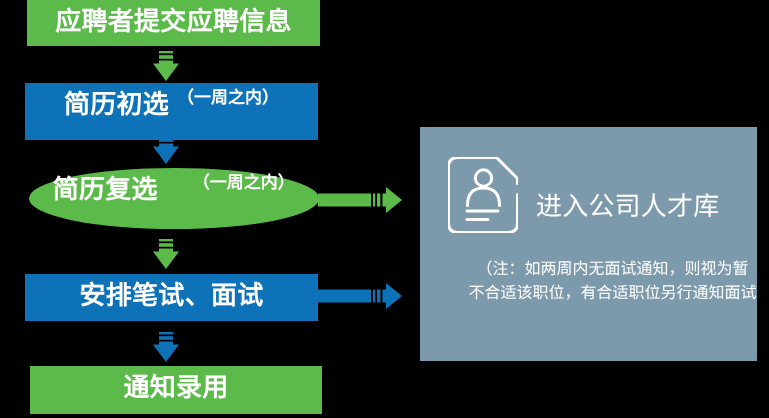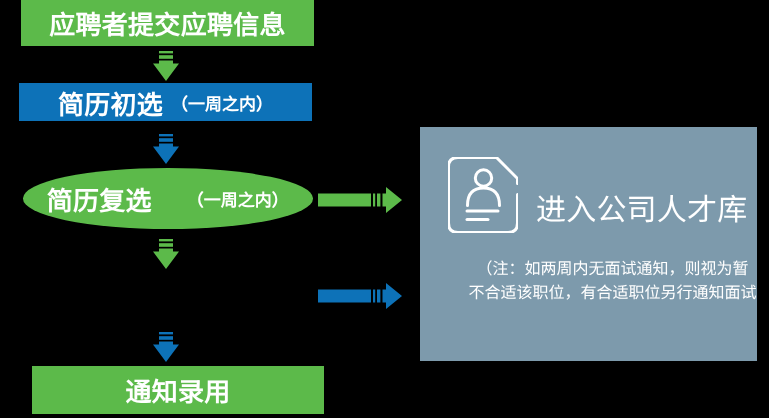--- a/index.html
+++ b/index.html
@@ -7,32 +7,32 @@
     --blue:#0d72b8;
     --slate:#7d9aac;
     --white:#ffffff;
     --bg:#000000;
   }
   *{margin:0;padding:0;box-sizing:border-box;}
   html,body{width:769px;height:418px;overflow:hidden;background:var(--bg);}
   body{font-family:"Liberation Sans",sans-serif;position:relative;}
   .stage{position:absolute;left:0;top:0;width:769px;height:418px;background:var(--bg);}
   .abs{position:absolute;}
-  .box{display:flex;align-items:center;justify-content:center;color:var(--white);
-       font-weight:700;white-space:nowrap;}
+  .box{display:flex;align-items:flex-start;justify-content:center;color:var(--white);
+       font-weight:700;white-space:nowrap;margin-left:6px;}
   .box-green{background:var(--green);}
   .box-blue{background:var(--blue);}
   .lbl-main{font-size:26px;font-weight:700;letter-spacing:0.3px;}
   .lbl-note{font-size:17px;font-weight:700;margin-left:8px;letter-spacing:0;}
   .ellipse{border-radius:50%;gap:27px;}
   svg{display:block;}
   .fill-green{fill:var(--green);}
   .fill-blue{fill:var(--blue);}
   .panel{background:var(--slate);color:var(--white);}
-  .panel-title{position:absolute;left:116px;top:58px;font-size:30px;font-weight:500;
+  .panel-title{position:absolute;left:116px;top:58px;font-size:26px;font-weight:500;
                letter-spacing:0.2px;white-space:nowrap;color:var(--white);}
   .panel-note{position:absolute;left:0;top:129.5px;width:337px;text-align:center;
               font-size:16px;line-height:24.3px;font-weight:500;color:var(--white);
               white-space:nowrap;padding-left:48px;}
   .icon-wrap{position:absolute;left:28px;top:30px;}
 </style>
 </head>
 <body>
 
 <div class="stage">
@@ -40,21 +40,21 @@
   <div class="abs box box-green" style="left:21px;top:0;width:293px;height:45.5px;">
     <span class="lbl-main">应聘者提交应聘信息</span>
   </div>
 
   <svg class="abs" style="left:152.5px;top:50.5px;" width="26" height="30" viewBox="0 0 26 30" aria-hidden="true">
     <rect class="fill-green" x="6" y="0" width="14" height="2.4"></rect>
     <rect class="fill-green" x="6" y="4.2" width="14" height="3.6"></rect>
     <path class="fill-green" d="M6,9.4 L20,9.4 L20,12.6 L26,12.6 L13,30 L0,12.6 L6,12.6 Z"></path>
   </svg>
 
-  <div class="abs box box-blue" style="left:19px;top:83px;width:293px;height:38px;">
+  <div class="abs box box-blue" style="left:19px;top:83px;width:293px;height:57px;">
     <span class="lbl-main">简历初选</span>
     <span class="lbl-note">（一周之内）</span>
   </div>
 
   <svg class="abs" style="left:152.5px;top:134px;" width="26" height="30" viewBox="0 0 26 30" aria-hidden="true">
     <rect class="fill-blue" x="6" y="0" width="14" height="2.4"></rect>
     <rect class="fill-blue" x="6" y="4.2" width="14" height="3.6"></rect>
     <path class="fill-blue" d="M6,9.4 L20,9.4 L20,12.6 L26,12.6 L13,30 L0,12.6 L6,12.6 Z"></path>
   </svg>
 
@@ -62,28 +62,31 @@
     <span class="lbl-main">简历复选</span>
     <span class="lbl-note">（一周之内）</span>
   </div>
 
   <svg class="abs" style="left:152.5px;top:239.4px;" width="26" height="30" viewBox="0 0 26 30" aria-hidden="true">
     <rect class="fill-green" x="6" y="0" width="14" height="2.4"></rect>
     <rect class="fill-green" x="6" y="4.2" width="14" height="3.6"></rect>
     <path class="fill-green" d="M6,9.4 L20,9.4 L20,12.6 L26,12.6 L13,30 L0,12.6 L6,12.6 Z"></path>
   </svg>
 
+  <div class="abs box box-blue" style="left:19px;top:274px;width:293px;height:46.5px;">
+    <span class="lbl-main">安排笔试、面试</span>
+  </div>
 
   <svg class="abs" style="left:152.5px;top:332px;" width="26" height="30" viewBox="0 0 26 30" aria-hidden="true">
     <rect class="fill-blue" x="6" y="0" width="14" height="2.4"></rect>
     <rect class="fill-blue" x="6" y="4.2" width="14" height="3.6"></rect>
     <path class="fill-blue" d="M6,9.4 L20,9.4 L20,12.6 L26,12.6 L13,30 L0,12.6 L6,12.6 Z"></path>
   </svg>
 
-  <div class="abs box box-green" style="left:32px;top:366px;width:292px;height:47.5px;">
+  <div class="abs box box-green" style="left:24px;top:366px;width:292px;height:47.5px;">
     <span class="lbl-main">通知录用</span>
   </div>
 
   <svg class="abs" style="left:318px;top:187.4px;" width="84" height="26" viewBox="0 0 84 26" aria-hidden="true">
     <rect class="fill-green" x="0" y="6.5" width="53" height="13"></rect>
     <rect class="fill-green" x="55" y="6.5" width="2.2" height="13"></rect>
     <rect class="fill-green" x="59" y="6.5" width="3.4" height="13"></rect>
     <path class="fill-green" d="M64.5,6.5 L68,6.5 L68,0 L84,13 L68,26 L68,19.5 L64.5,19.5 Z"></path>
   </svg>
 

